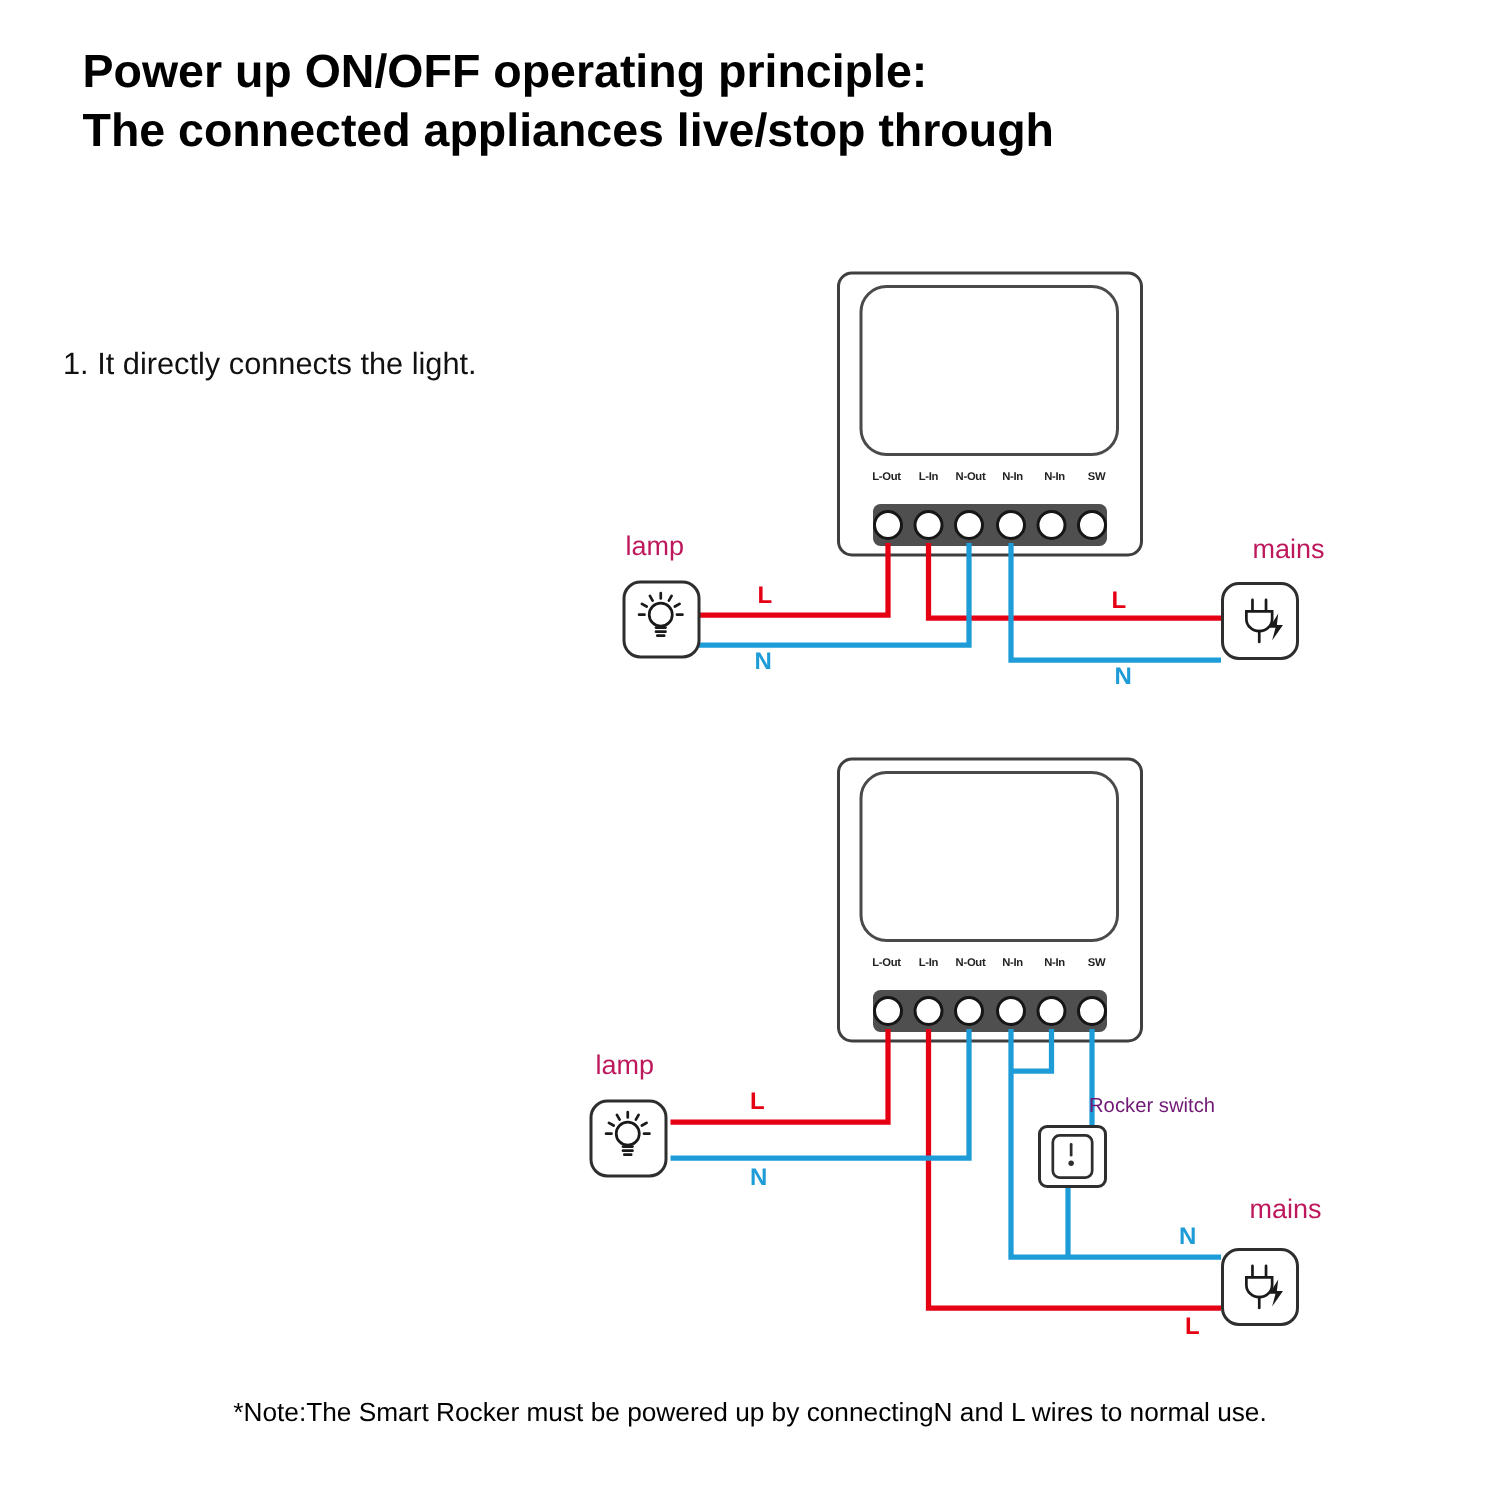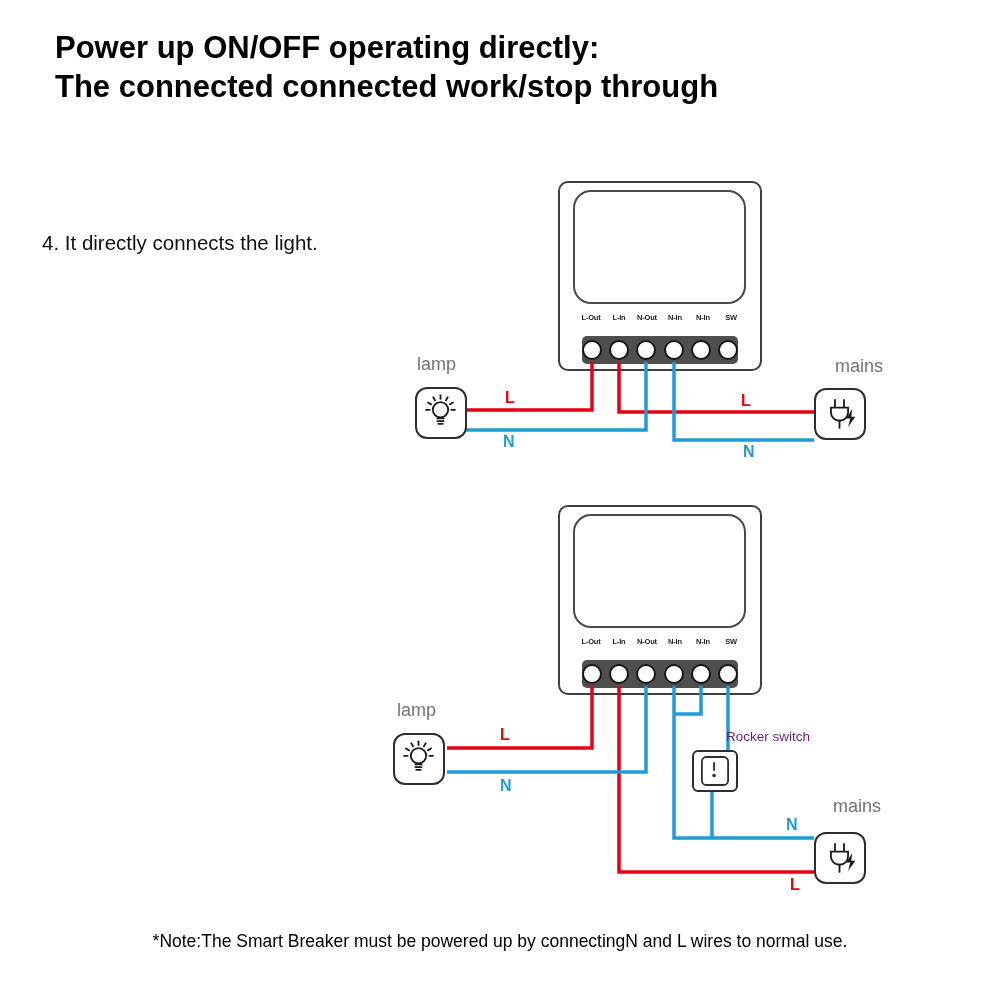--- a/index.html
+++ b/index.html
@@ -42,40 +42,40 @@
 
   .icon-box {
     width:52px; height:52px; background:#fff;
     border:2.5px solid #2e2e2e; border-radius:12px; z-index:3;
   }
   .rocker-box {
     width:46px; height:42px; background:#fff;
     border:2px solid #2e2e2e; border-radius:6px; z-index:3;
   }
 
-  .lbl { font-size:18px; color:#737373; z-index:4; }
+  .lbl { font-size:18px; color:#be185d; z-index:4; }
   .small-lbl { font-size:13.5px; color:#701a75; z-index:4; }
   .wire-lbl { font-size:16px; font-weight:bold; z-index:4; }
 
   .note { left:100px; top:931px; width:800px; text-align:center; font-size:17.5px; color:#000; z-index:4; }
 
   #wires { left:0; top:0; z-index:2; pointer-events:none; }
   svg { display:block; }
 </style>
 </head>
 <body>
 
 <div id="screen">
 
   <div class="abs title">
-    <div>Power up ON/OFF operating directly:</div>
-    <div>The connected connected work/stop through</div>
-  </div>
-
-  <div class="abs section-label" style="left:42px; top:231px;">4. It directly connects the light.</div>
+    <div>Power up ON/OFF operating principle:</div>
+    <div>The connected appliances live/stop through</div>
+  </div>
+
+  <div class="abs section-label" style="left:42px; top:231px;">1. It directly connects the light.</div>
 
   <div class="abs device" style="left:558px; top:181px;">
     <div class="device-panel"></div>
     <div class="terminal-labels">
       <span>L-Out</span>
       <span>L-In</span>
       <span>N-Out</span>
       <span>N-In</span>
       <span>N-In</span>
       <span>SW</span>
@@ -210,15 +210,15 @@
       </g>
       <polygon points="40,21 33.5,31.5 38,31.5 35.5,41 43.5,29.5 39,29.5" fill="#1a1a1a"></polygon>
     </svg>
   </div>
 
   <div class="abs wire-lbl" style="left: 500px; top: 726px; color: rgb(230, 0, 19);">L</div>
   <div class="abs wire-lbl" style="left: 500px; top: 777px; color: rgb(30, 156, 216);">N</div>
   <div class="abs wire-lbl" style="left: 786px; top: 816px; color: rgb(30, 156, 216);">N</div>
   <div class="abs wire-lbl" style="left: 790px; top: 876px; color: rgb(230, 0, 19);">L</div>
 
-  <div class="abs note">*Note:The Smart Breaker must be powered up by connectingN and L wires to normal use.</div>
+  <div class="abs note">*Note:The Smart Rocker must be powered up by connectingN and L wires to normal use.</div>
 
 </div>
 
 </body></html>

